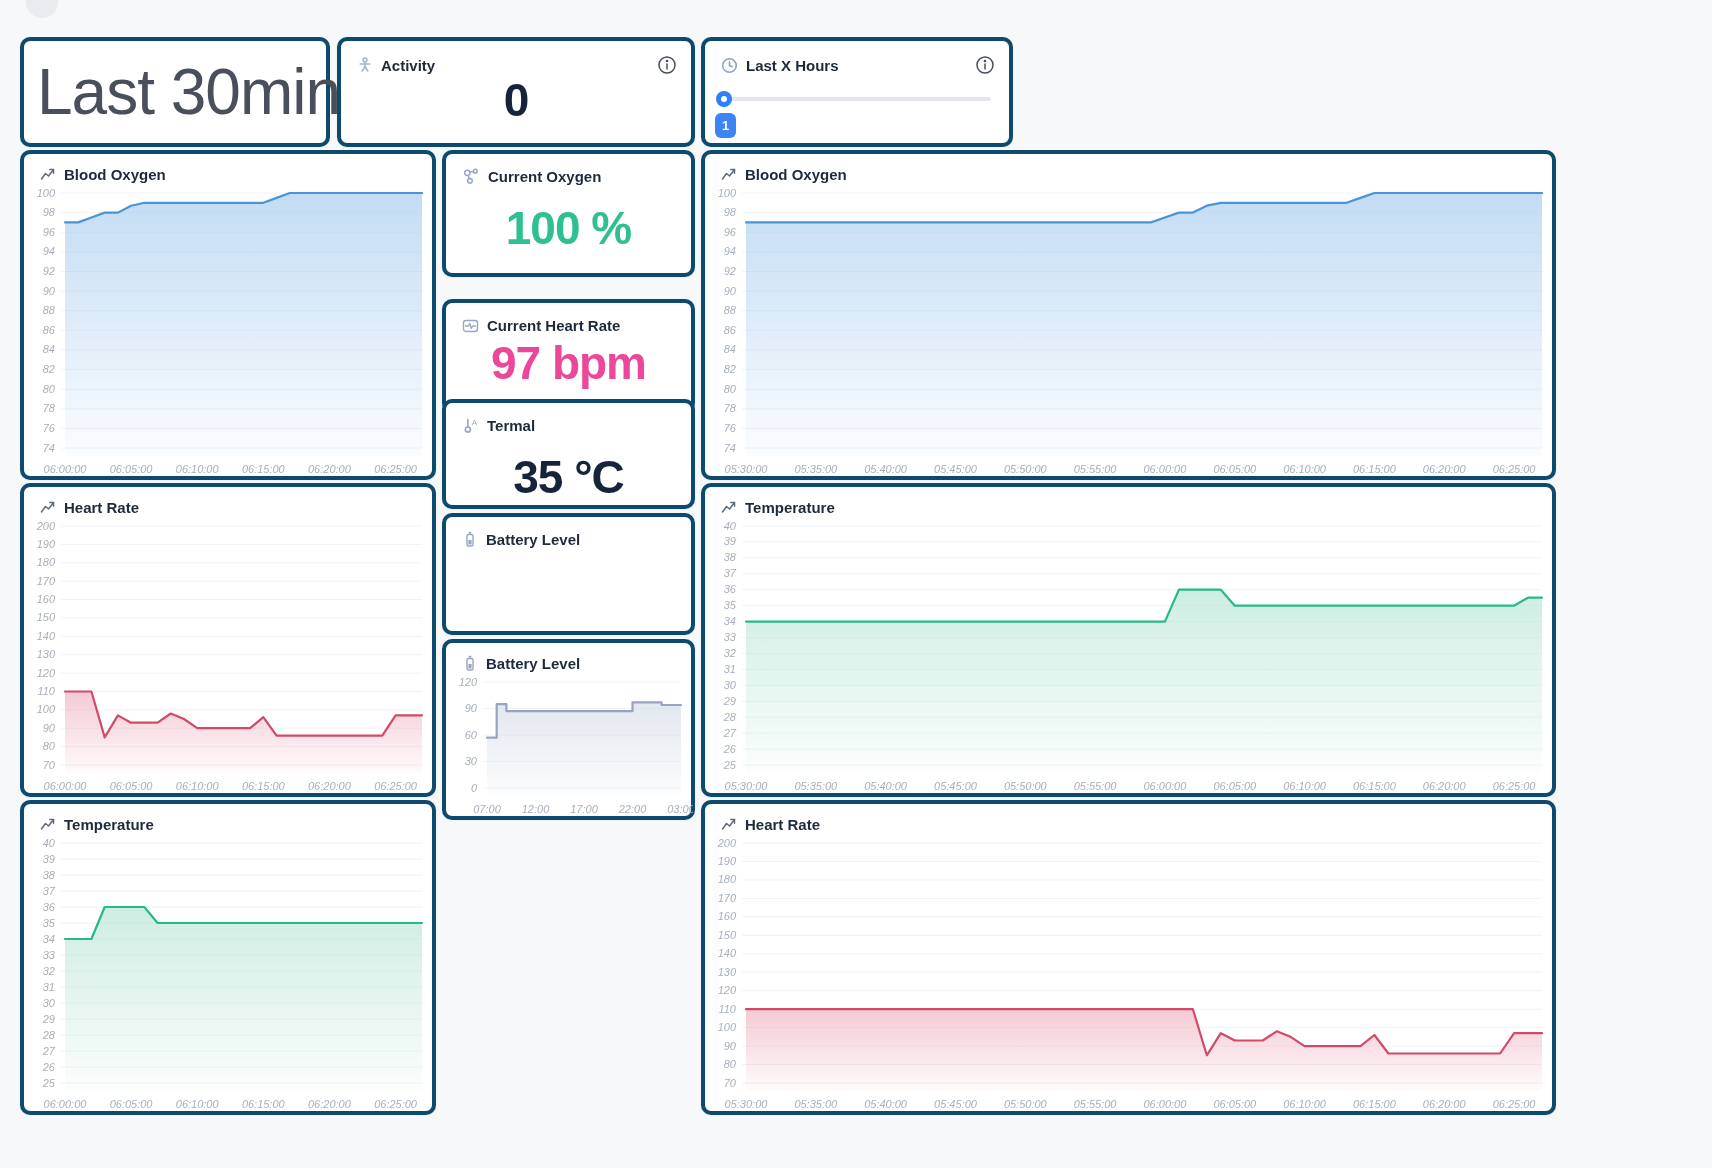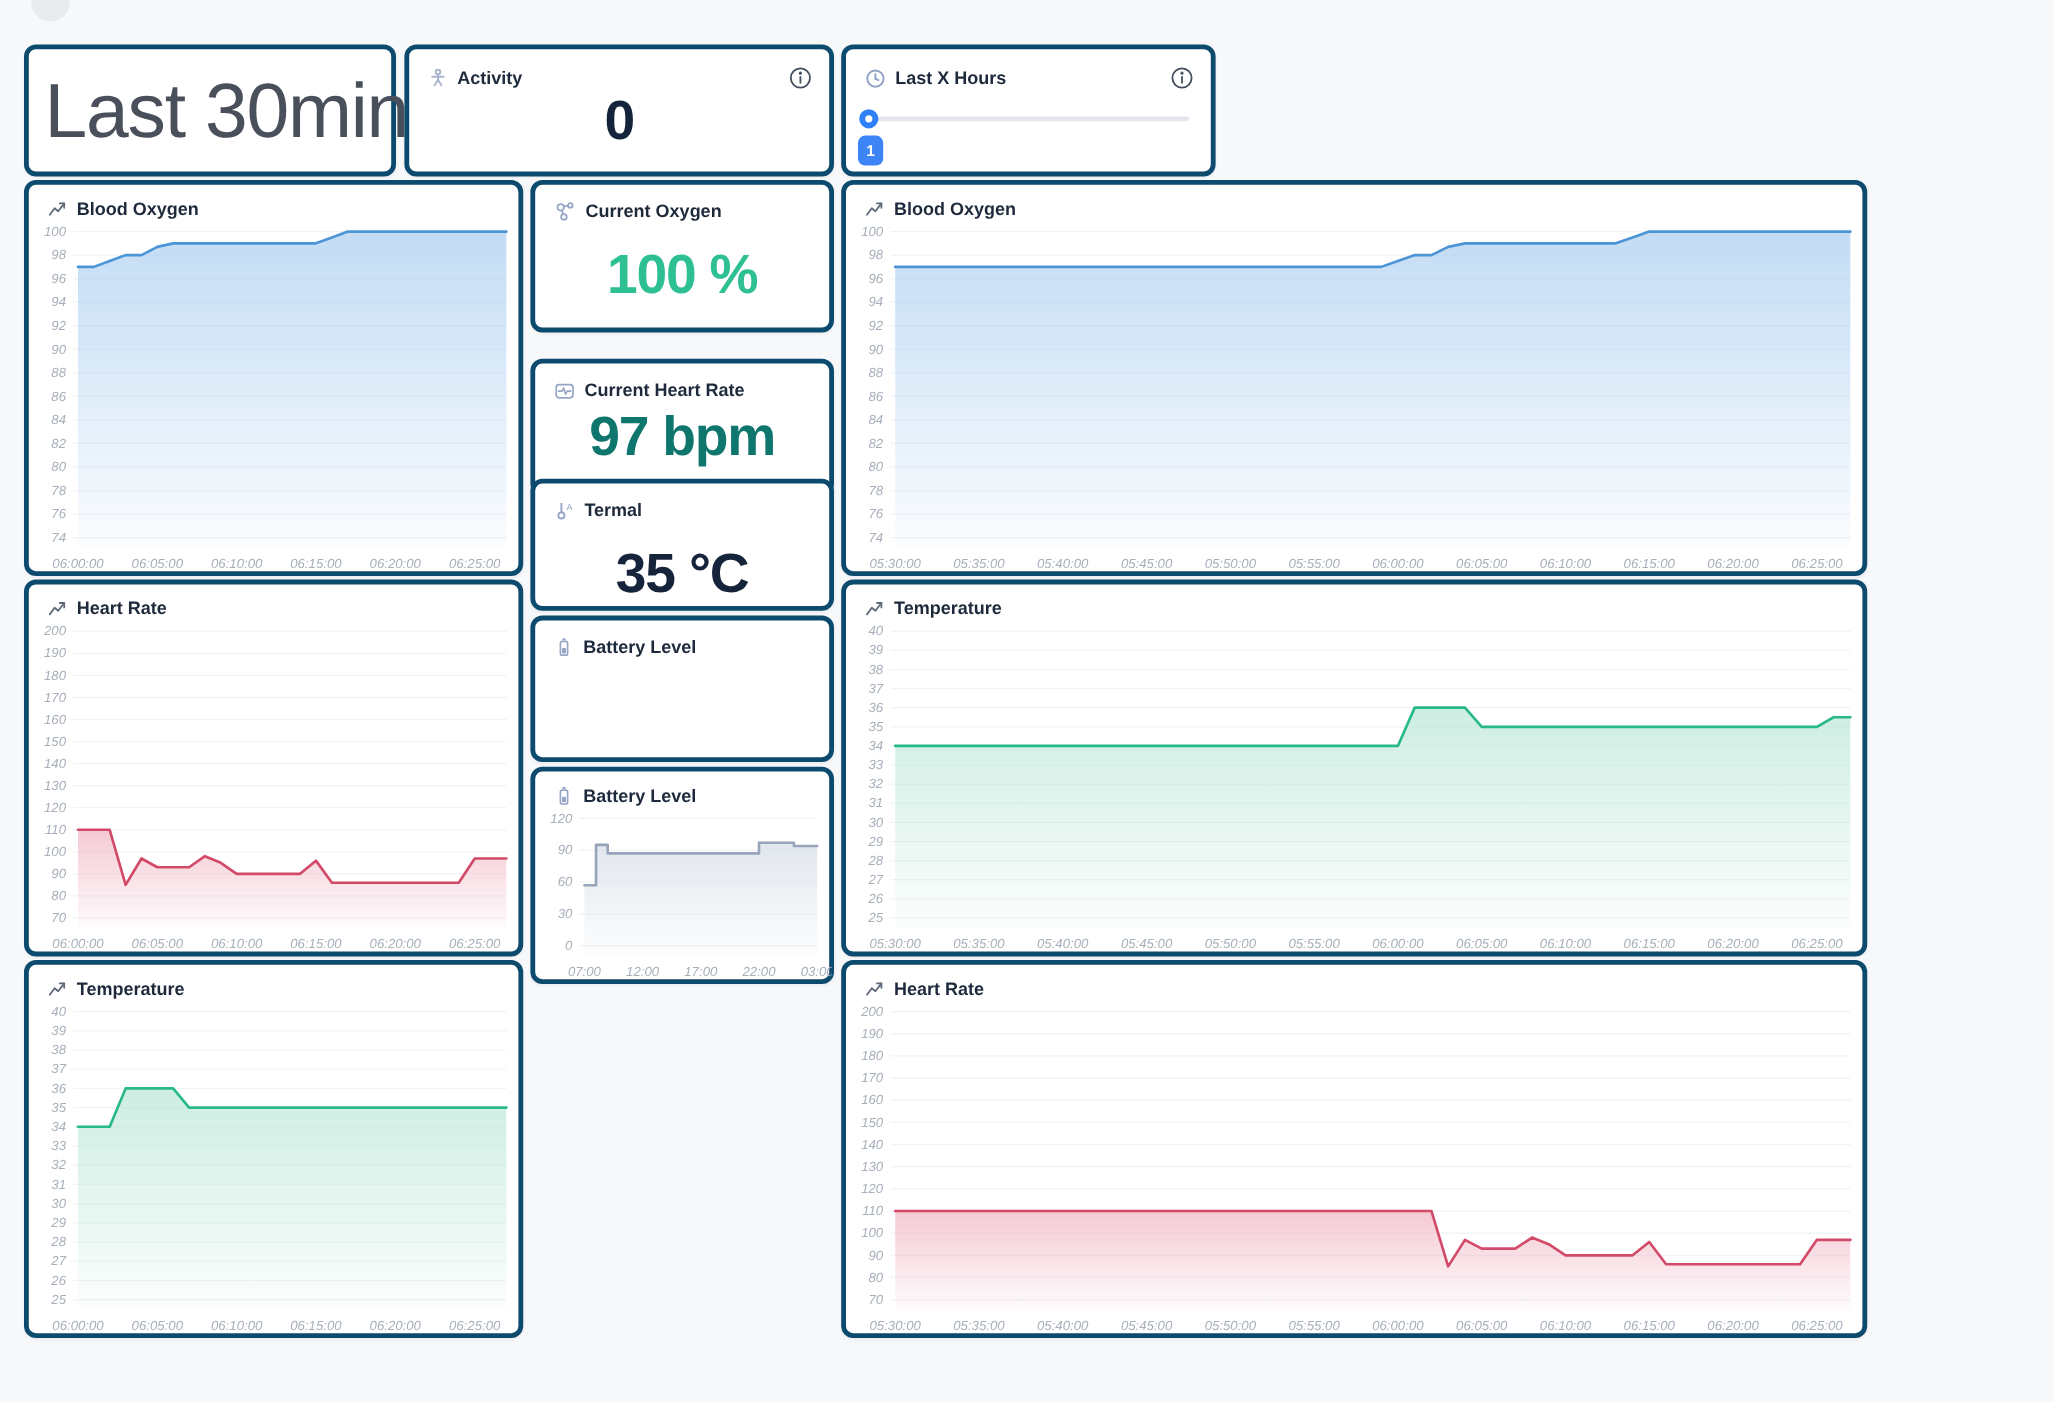--- a/index.html
+++ b/index.html
@@ -301,21 +301,21 @@
 <div class="card" style="left:442px;top:299px;width:253px;height:114px;">
   <div class="card-head">
     <span class="head-icon">
       <svg width="17" height="16" viewBox="0 0 16 16" fill="none" stroke="#97a6c6" stroke-width="1.4" stroke-linejoin="round" stroke-linecap="round">
         <rect x="1" y="2.5" width="14" height="11" rx="2.5"></rect>
           <polyline points="3,8 5.8,8 7.2,5.5 8.8,10.4 10.2,8 13,8"></polyline>
       </svg>
     </span>
     <span class="card-title">Current Heart Rate</span>
   </div>
-  <div class="stat-value" style="margin-top: 2px; color: #0f766e;">97 bpm</div>
+  <div class="stat-value" style="margin-top: 2px; color: #ec4899;">97 bpm</div>
 </div>
 
 <div class="card" style="left:442px;top:399px;width:253px;height:110px;">
   <div class="card-head">
     <span class="head-icon">
       <svg width="17" height="17" viewBox="0 0 16 16" fill="none" stroke="#97a6c6" stroke-width="1.5" stroke-linecap="round">
         <line x1="5.5" y1="2.5" x2="5.5" y2="9.5"></line>
           <circle cx="5.5" cy="11.8" r="2.4"></circle>
         <text x="9.5" y="7.5" font-size="7" fill="#97a6c6" stroke="none" font-family="Liberation Sans, sans-serif">A</text>
       </svg>

